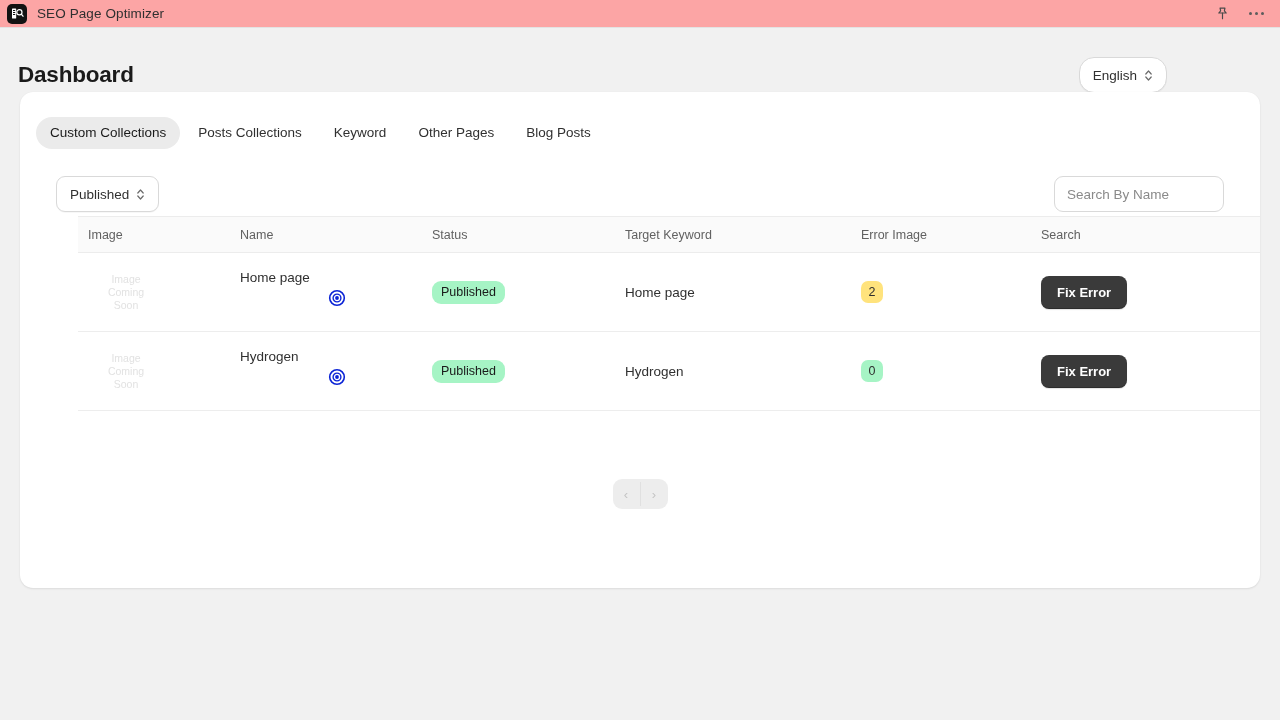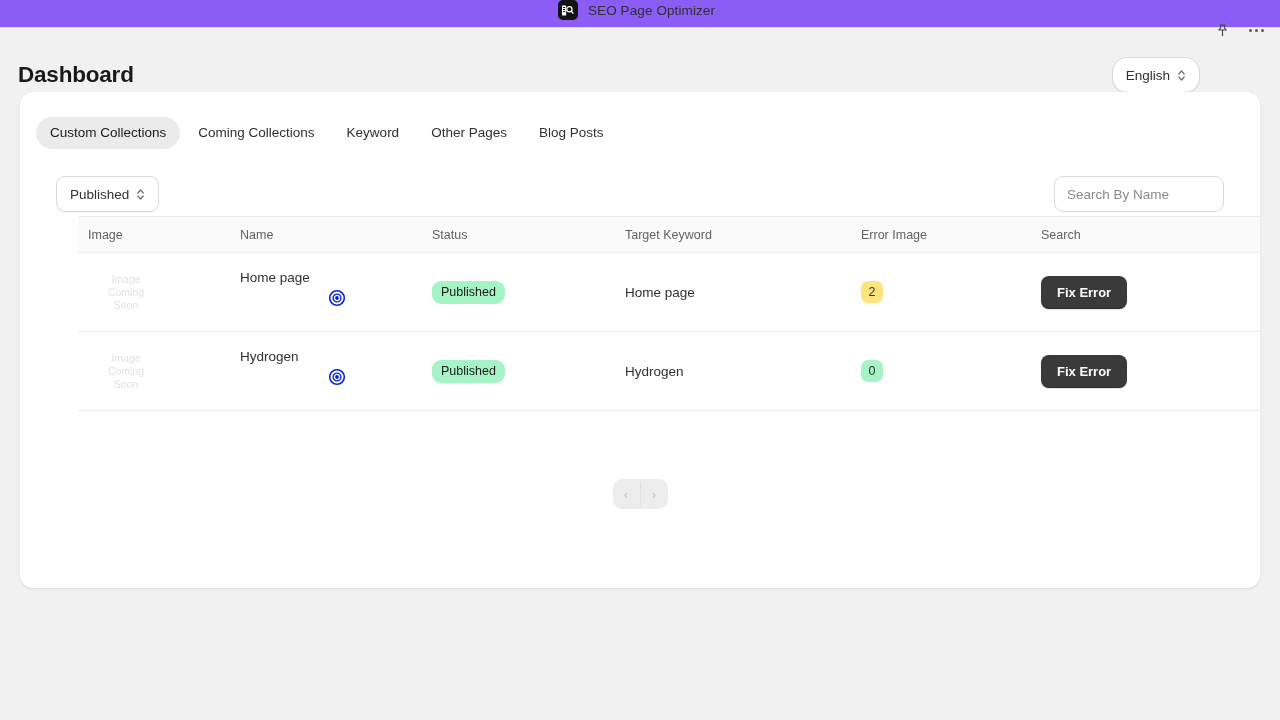--- a/index.html
+++ b/index.html
@@ -13,27 +13,26 @@
   body {
     font-family: "Liberation Sans", sans-serif;
     background: #f1f1f1;
     color: #202223;
     -webkit-font-smoothing: antialiased;
   }
 
   
   .topbar {
     height: 28px;
-    background: #8b5cf6;
+    background: #fca5a5;
     border-bottom: 1px solid #e3e3e3;
     display: flex;
     align-items: center;
     padding: 0 14px 0 7px;
     position: relative;
-    flex-direction: column;
   }
   .app-identity {
     display: flex;
     align-items: center;
     gap: 10px;
   }
   .app-icon {
     width: 20px;
     height: 20px;
     border-radius: 5px;
@@ -86,21 +85,21 @@
     height: 64px;
   }
   .page-title {
     font-size: 22.5px;
     font-weight: bold;
     color: #1a1a1a;
     letter-spacing: -0.2px;
   }
   .lang-select {
     margin-left: auto;
-    margin-right: 60px;
+    margin-right: 93px;
     background: #ffffff;
     border: 1px solid #d9d9d9;
     border-radius: 15px;
     height: 36px;
     min-width: 80px;
     padding: 0 13px;
     display: flex;
     align-items: center;
     gap: 7px;
     font-size: 13.5px;
@@ -371,21 +370,21 @@
   </div>
 </div>
 
 <div class="card">
 
   <div class="tabs">
     <div class="tab active">
       <span>Custom Collections</span>
     </div>
     <div class="tab">
-      <span>Coming Collections</span>
+      <span>Posts Collections</span>
     </div>
     <div class="tab">
       <span>Keyword</span>
     </div>
     <div class="tab">
       <span>Other Pages</span>
     </div>
     <div class="tab">
       <span>Blog Posts</span>
     </div>

